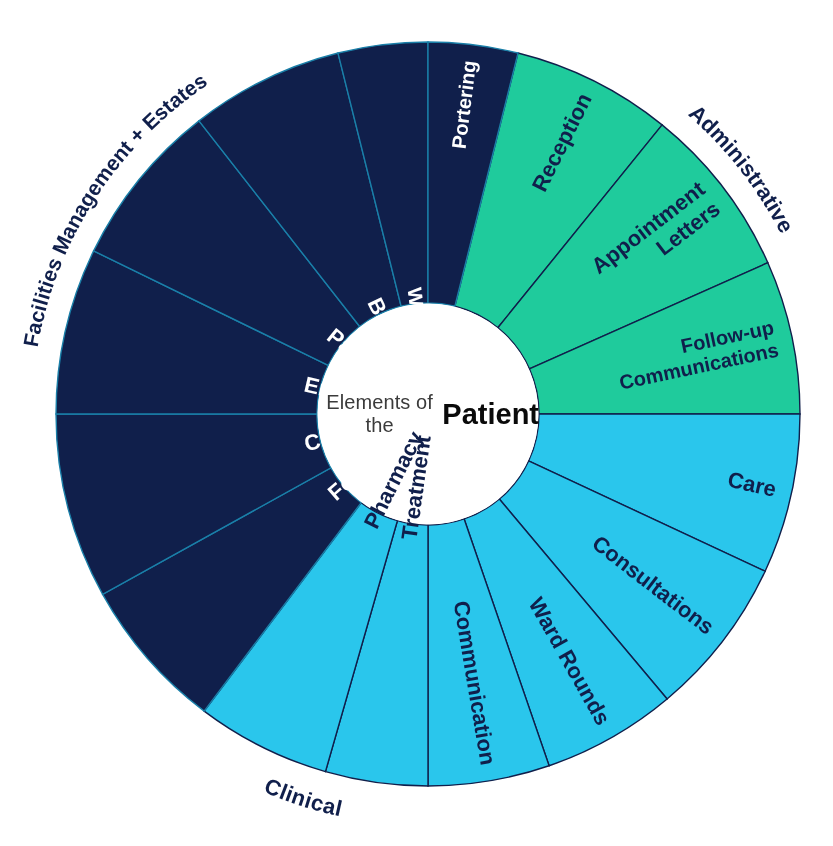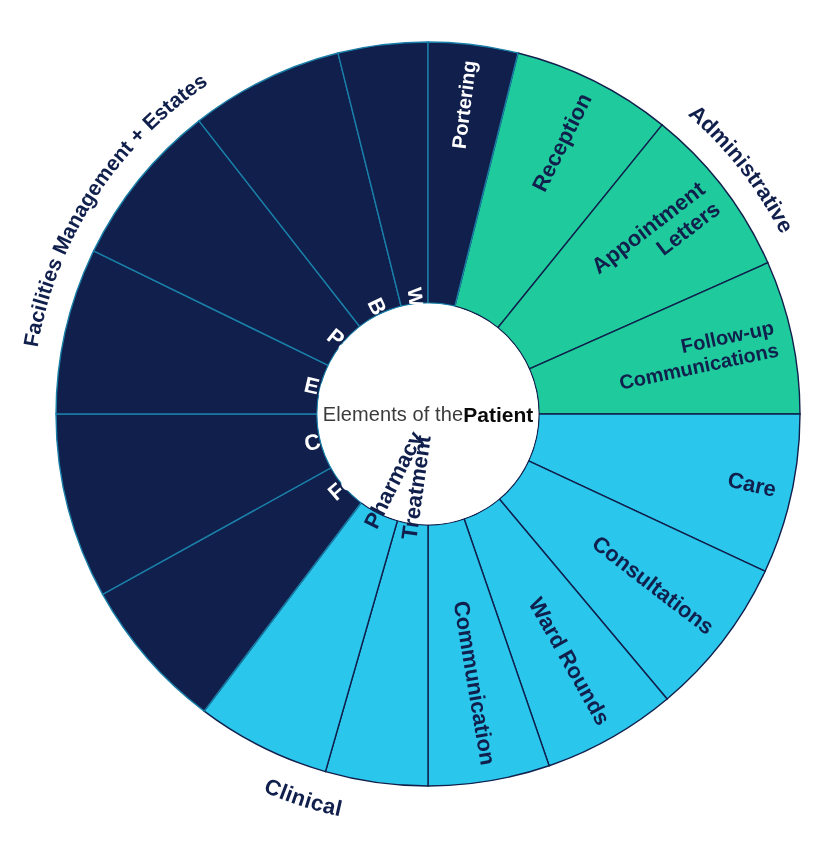--- a/index.html
+++ b/index.html
@@ -15,21 +15,21 @@
     display:flex; flex-direction:row;
     align-items:center; justify-content:center;
     text-align:center;
     pointer-events:none;
   }
   #center-kicker{
     font-size:20px; color:#3b3b3b; font-weight:400;
     line-height:1.15; letter-spacing:.1px;
   }
   #center-title{
-    font-size:21px; color:#0a0a0a; font-weight:bold;
+    font-size:29px; color:#0a0a0a; font-weight:bold;
     line-height:1.07; margin-top:2px;
   }
 </style>
 </head>
 <body>
 
 <div id="wheel-wrap">
   <svg id="wheel-svg" width="833" height="846" viewBox="0 0 833 846" aria-label="Elements of the Patient Experience wheel">
     <g id="segments-layer">
         <path d="M 517.9949451630764 53.049989825329305 A 372 372 0 0 1 662.1071854705395 124.90170233800688 L 497.85456340653195 327.73679827827624 A 111 111 0 0 0 454.85333041156315 306.2971743833644 Z" fill="#1fcb9c" stroke="#101f4b" stroke-width="1.4"></path>

